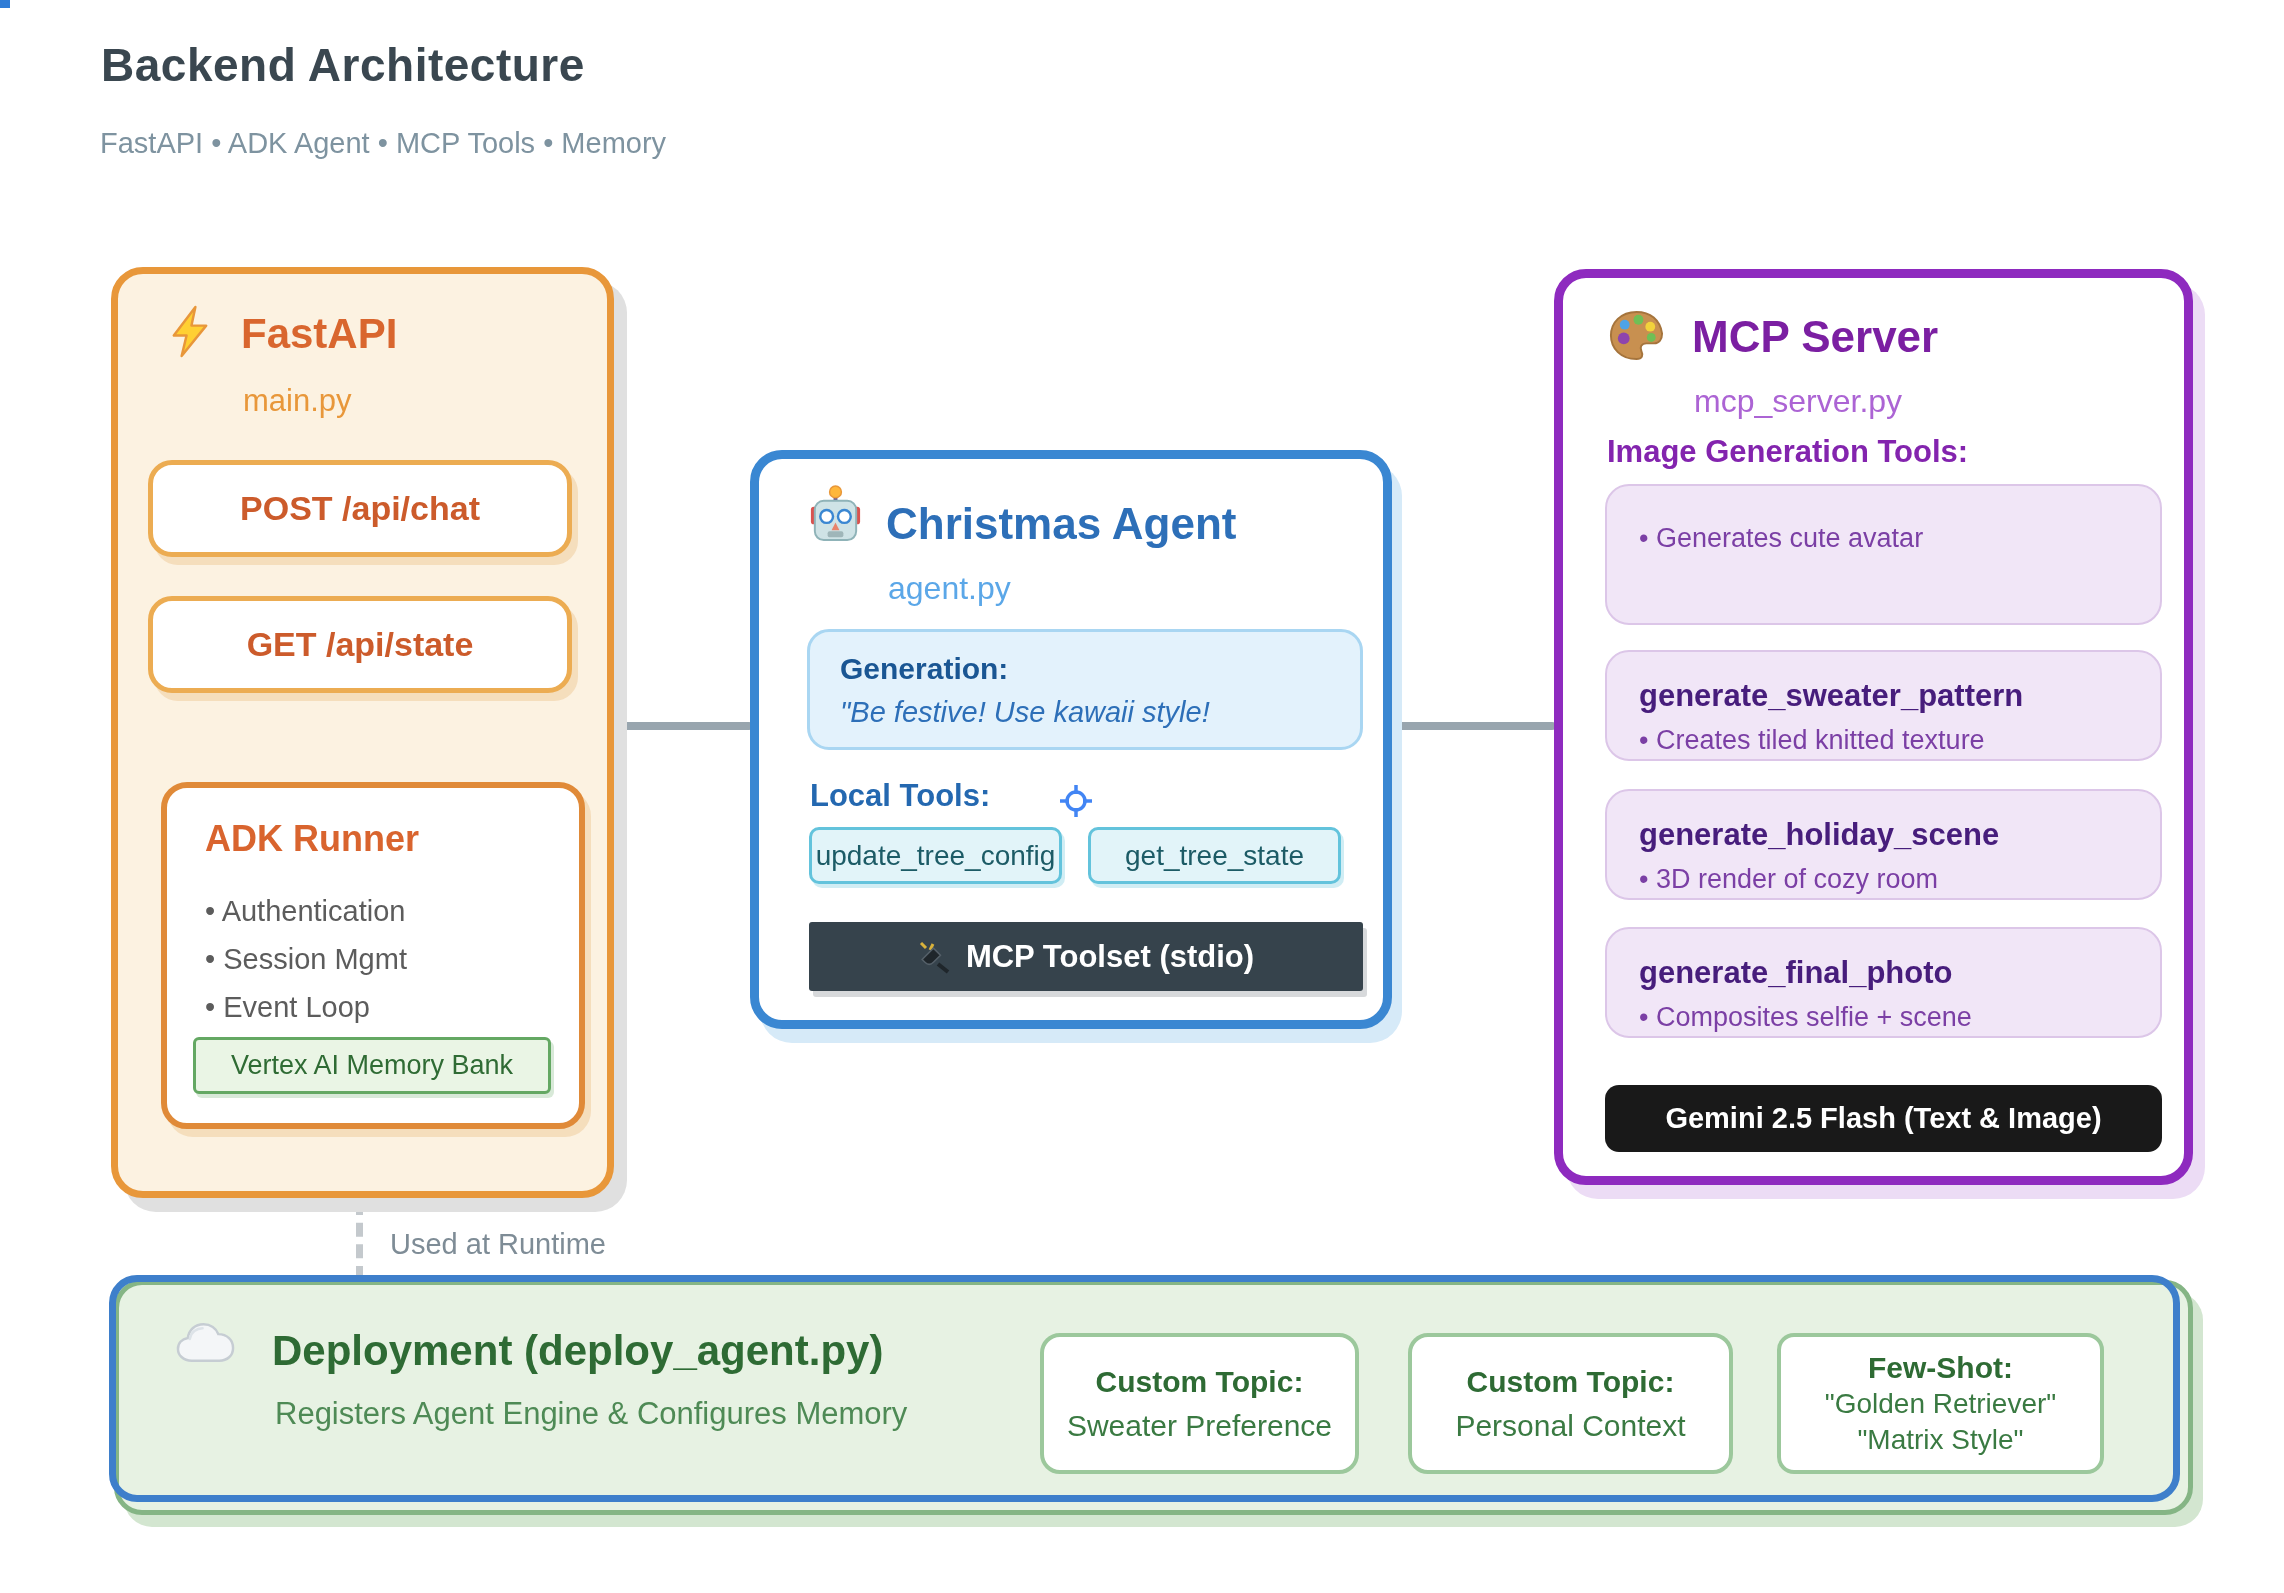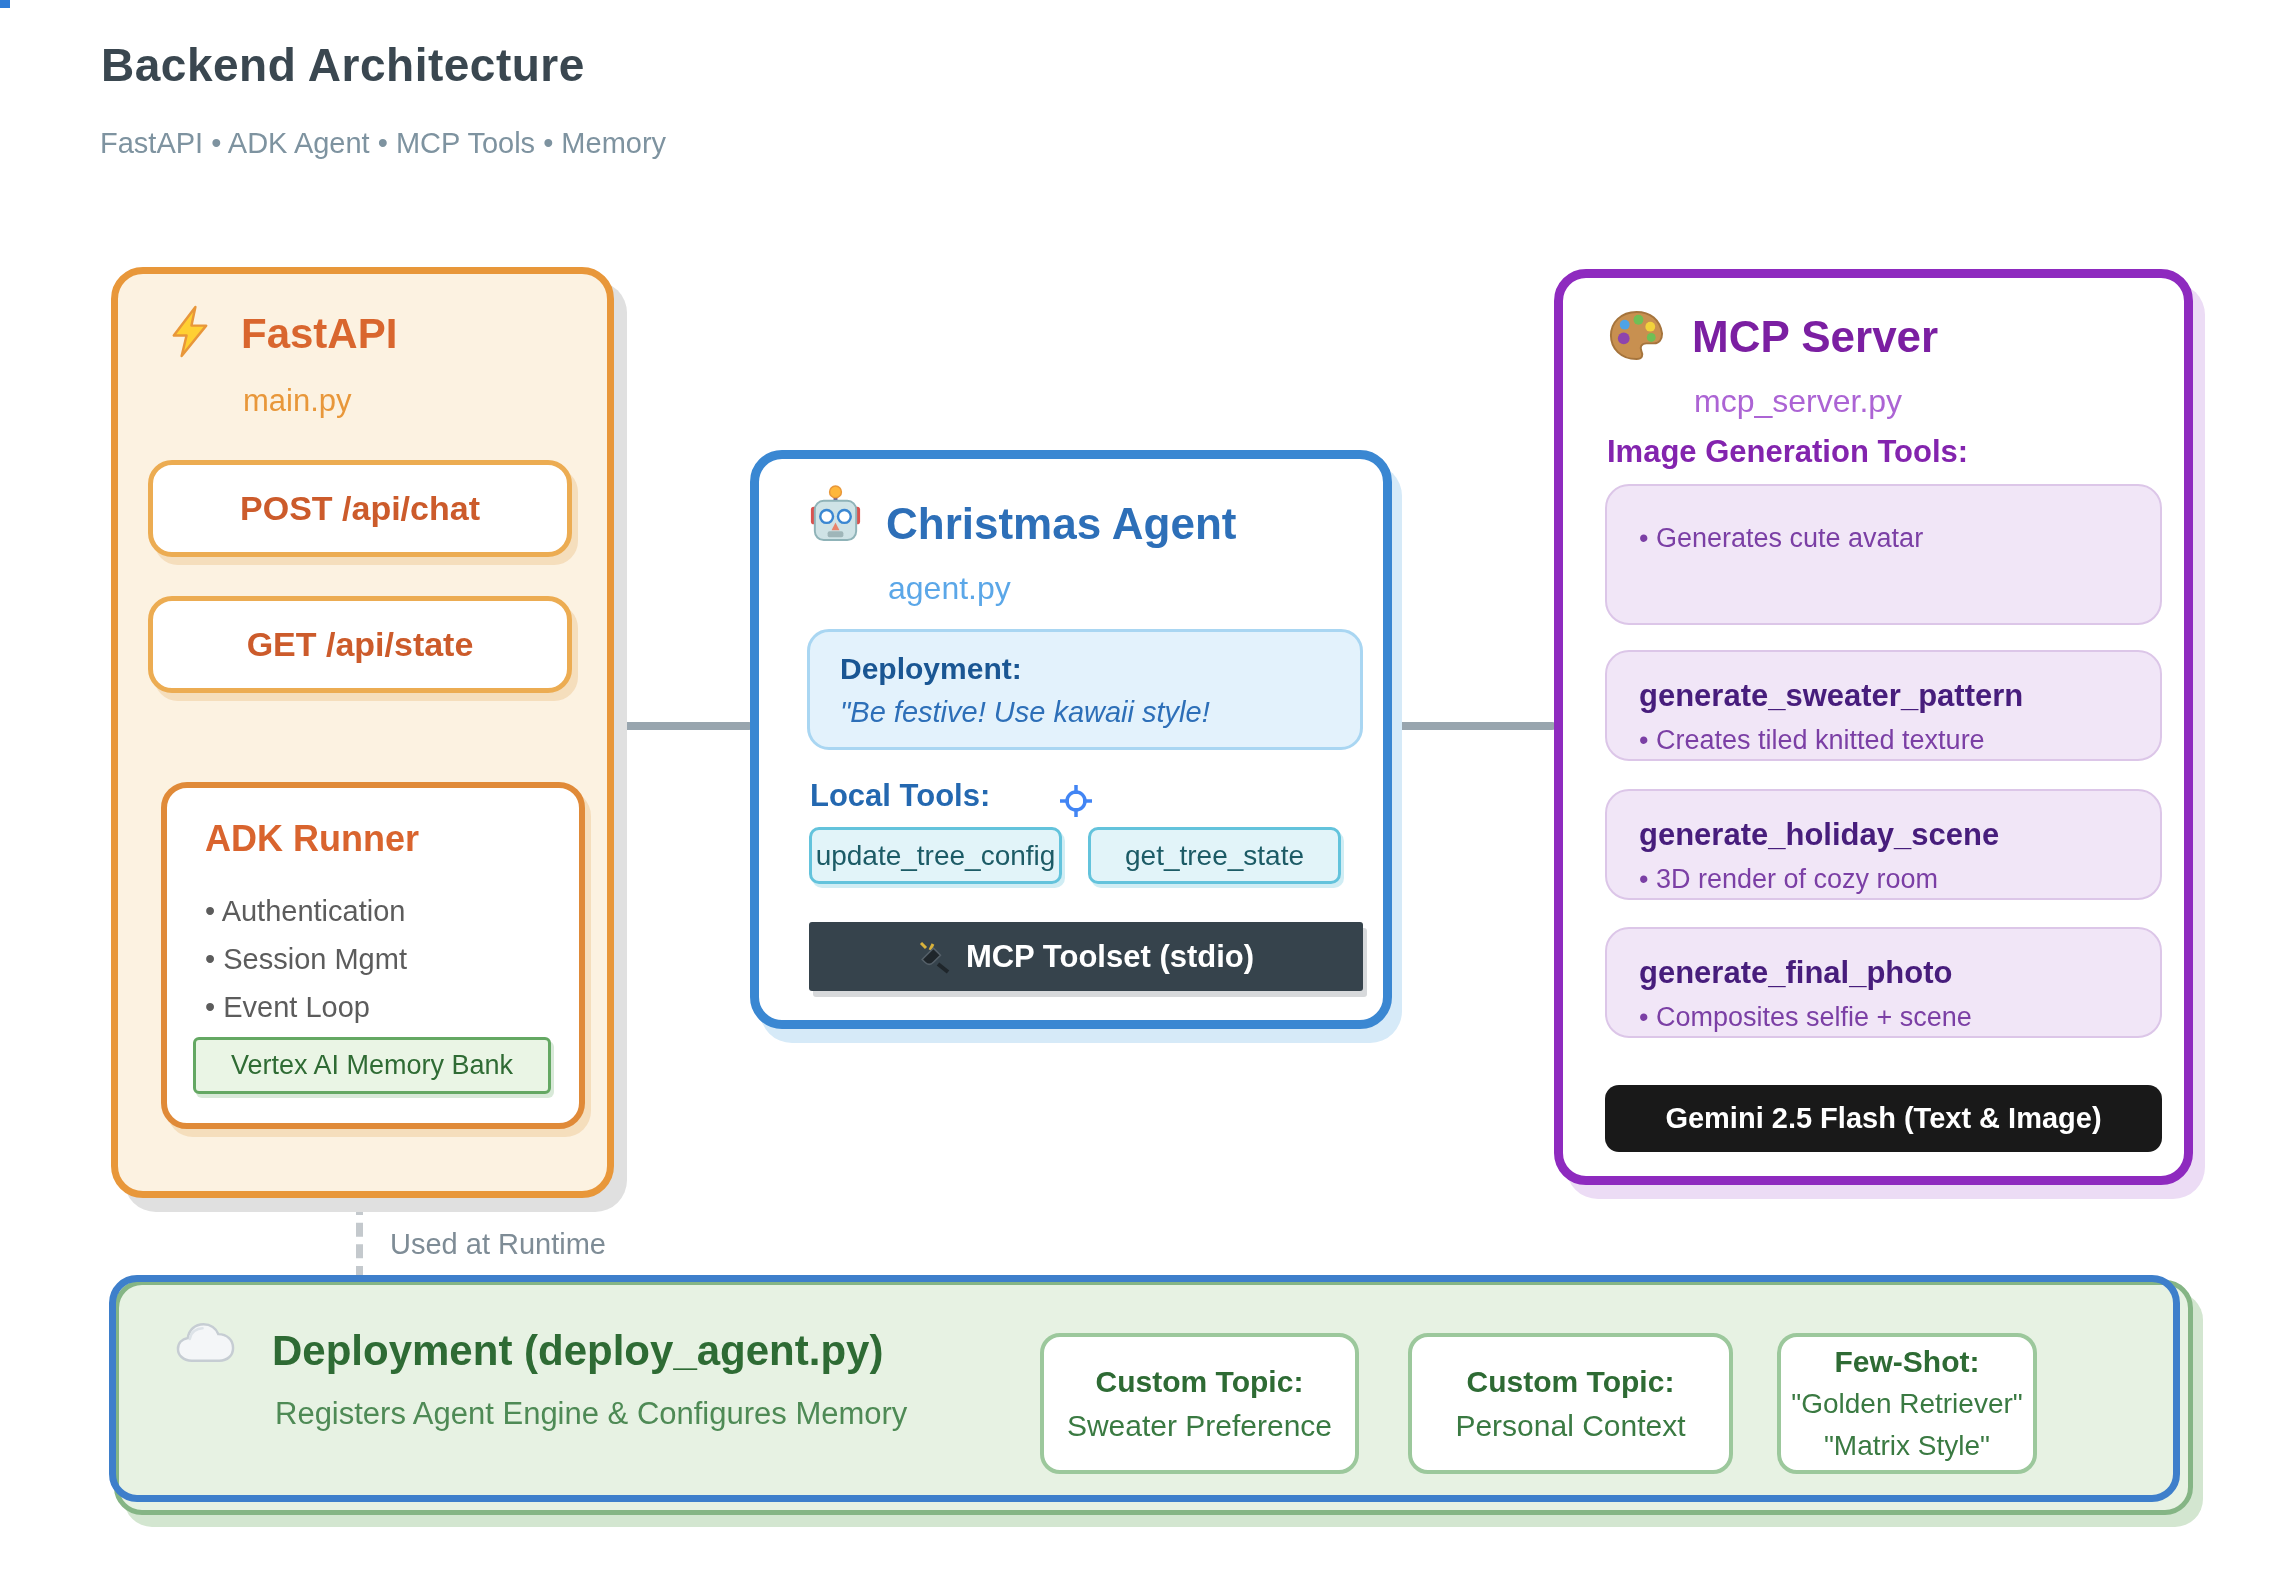--- a/index.html
+++ b/index.html
@@ -87,21 +87,21 @@
   .deploy-box { left:114px; top:1280px; width:2079px; height:235px; background:#E7F2E3;
     border:5px solid #85B585; border-radius:28px; box-shadow:10px 12px 0 #D3E6D0; }
   .deploy-accent { position:absolute; left:-10px; top:-10px; right:8px; bottom:8px;
     border:7px solid #3E7FCB; border-radius:28px; pointer-events:none; }
   .deploy-title { left:153px; top:42px; font-size:42px; font-weight:bold; color:#2E6B34; }
   .deploy-subtitle { left:156px; top:111px; font-size:31px; color:#4E8A55; }
   .deploy-chip { top:48px; height:141px; background:#ffffff; border:4px solid #9CC89C; border-radius:20px;
     display:flex; flex-direction:column; align-items:center; justify-content:center; gap:10px; padding:10px; }
   .deploy-chip-1 { left:921px; width:319px; }
   .deploy-chip-2 { left:1289px; width:325px; }
-  .deploy-chip-3 { left:1658px; width:260px; gap:8px; }
+  .deploy-chip-3 { left:1658px; width:327px; gap:2px;border-radius:17px; }
   .deploy-chip-label { font-size:30px; font-weight:bold; color:#2E6B34; }
   .deploy-chip-value { font-size:30px; color:#3A7A42; }
   .deploy-chip-3 .deploy-chip-value { font-size:28px; line-height:34px; }
 
   
   .icon { display:inline-block; }
   .icon svg { display:block; }
   .hdr-icon { width:55px; height:55px; }
   .crosshair { left:1038px; top:774px; width:40px; height:40px; }
 </style>
@@ -155,21 +155,21 @@
         <circle cx="22" cy="32" r="6.5" fill="#ffffff" stroke="#3A87D2" stroke-width="2.5"></circle>
         <circle cx="40" cy="32" r="6.5" fill="#ffffff" stroke="#3A87D2" stroke-width="2.5"></circle>
         <polygon points="31,38 27,46 35,46" fill="#E8836B"></polygon>
         <rect x="23" y="47" width="16" height="6" rx="2" fill="#9FB6B9"></rect>
       </svg>
     </span>
     <div class="abs agent-title">Christmas Agent</div>
     <div class="abs agent-file">agent.py</div>
 
     <div class="abs instruction-box">
-      <div class="instruction-label">Deployment:</div>
+      <div class="instruction-label">Generation:</div>
       <div class="instruction-text">"Be festive! Use kawaii style!</div>
     </div>
 
     <div class="abs local-tools-label">Local Tools:</div>
 
     <span class="abs icon crosshair" style="left:297px; top:322px;">
       <svg width="40" height="40" viewBox="0 0 40 40">
         <circle cx="20" cy="20" r="9" fill="none" stroke="#4285F4" stroke-width="3.5"></circle>
         <line x1="20" y1="4" x2="20" y2="13" stroke="#4285F4" stroke-width="3.5"></line>
         <line x1="20" y1="27" x2="20" y2="36" stroke="#4285F4" stroke-width="3.5"></line>

